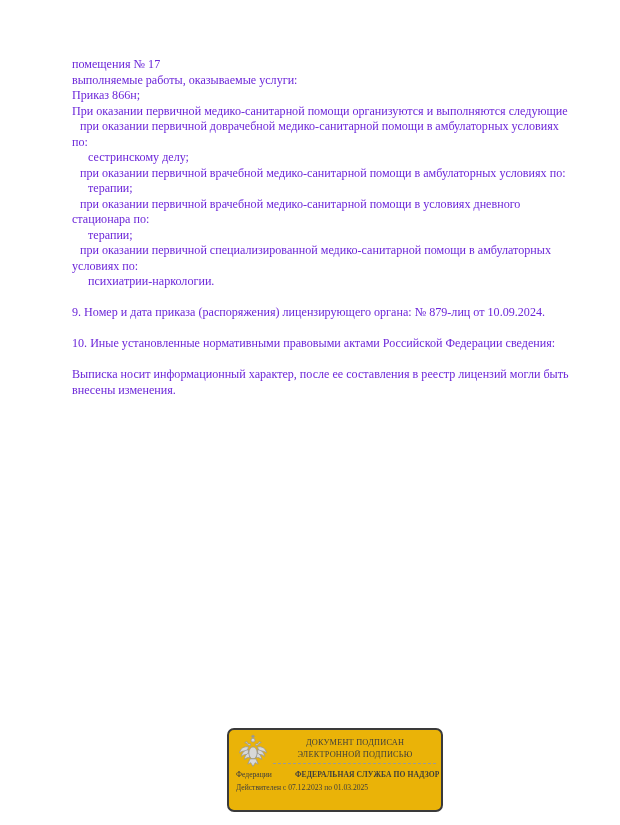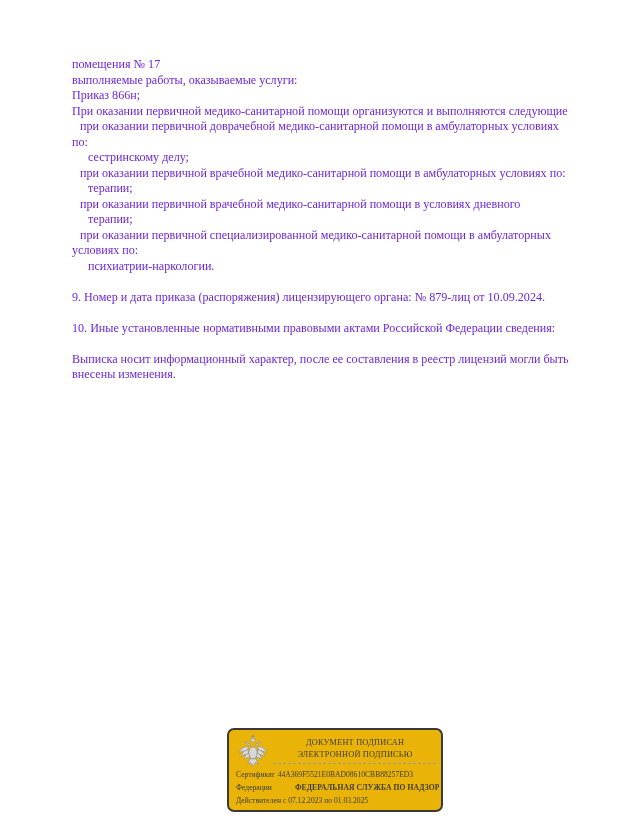--- a/index.html
+++ b/index.html
@@ -102,20 +102,21 @@
       <div class="doc-line indent-0">помещения № 17</div>
       <div class="doc-line indent-0">выполняемые работы, оказываемые услуги:</div>
       <div class="doc-line indent-0">Приказ 866н;</div>
       <div class="doc-line indent-0">При оказании первичной медико-санитарной помощи организуются и выполняются следующие</div>
       <div class="doc-line indent-1">при оказании первичной доврачебной медико-санитарной помощи в амбулаторных условиях</div>
       <div class="doc-line indent-0">по:</div>
       <div class="doc-line indent-2">сестринскому делу;</div>
       <div class="doc-line indent-1">при оказании первичной врачебной медико-санитарной помощи в амбулаторных условиях по:</div>
       <div class="doc-line indent-2">терапии;</div>
       <div class="doc-line indent-1">при оказании первичной врачебной медико-санитарной помощи в условиях дневного</div>
+      <div class="doc-line indent-0">стационара по:</div>
       <div class="doc-line indent-2">терапии;</div>
       <div class="doc-line indent-1">при оказании первичной специализированной медико-санитарной помощи в амбулаторных</div>
       <div class="doc-line indent-0">условиях по:</div>
       <div class="doc-line indent-2">психиатрии-наркологии.</div>
       <div class="doc-line indent-0">&nbsp;</div>
       <div class="doc-line indent-0">9. Номер и дата приказа (распоряжения) лицензирующего органа: № 879-лиц от 10.09.2024.</div>
       <div class="doc-line indent-0">&nbsp;</div>
       <div class="doc-line indent-0">10. Иные установленные нормативными правовыми актами Российской Федерации сведения:</div>
       <div class="doc-line indent-0">&nbsp;</div>
       <div class="doc-line indent-0">Выписка носит информационный характер, после ее составления в реестр лицензий могли быть</div>
@@ -144,23 +145,20 @@
 
     <div class="stamp-title">
       <div>ДОКУМЕНТ ПОДПИСАН</div>
       <div>ЭЛЕКТРОННОЙ ПОДПИСЬЮ</div>
     </div>
 
     <div class="stamp-sep"></div>
 
     <div class="stamp-info">
       <div class="row">
-        <span class="lbl">Сертификат</span><span>44A369F5521E0BAD08610CBB88257ED3</span>
-      </div>
-      <div class="row">
         <span class="lbl">Федерации</span><span class="owner-value">ФЕДЕРАЛЬНАЯ СЛУЖБА ПО НАДЗОРУ В С</span>
       </div>
       <div class="row">
         <span>Действителен с 07.12.2023 по 01.03.2025</span>
       </div>
     </div>
 
   </div>
 </div>
 

